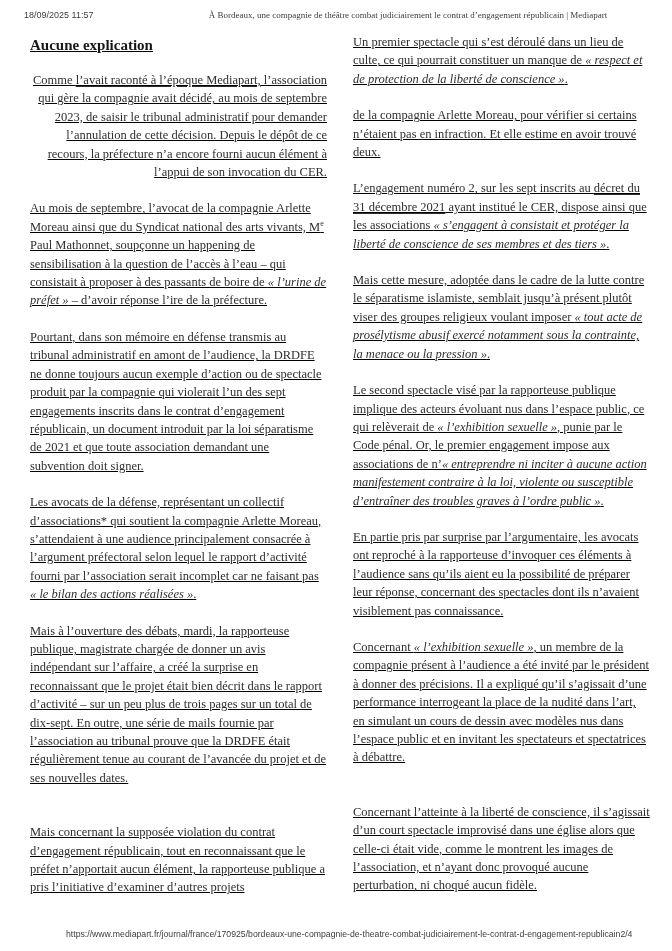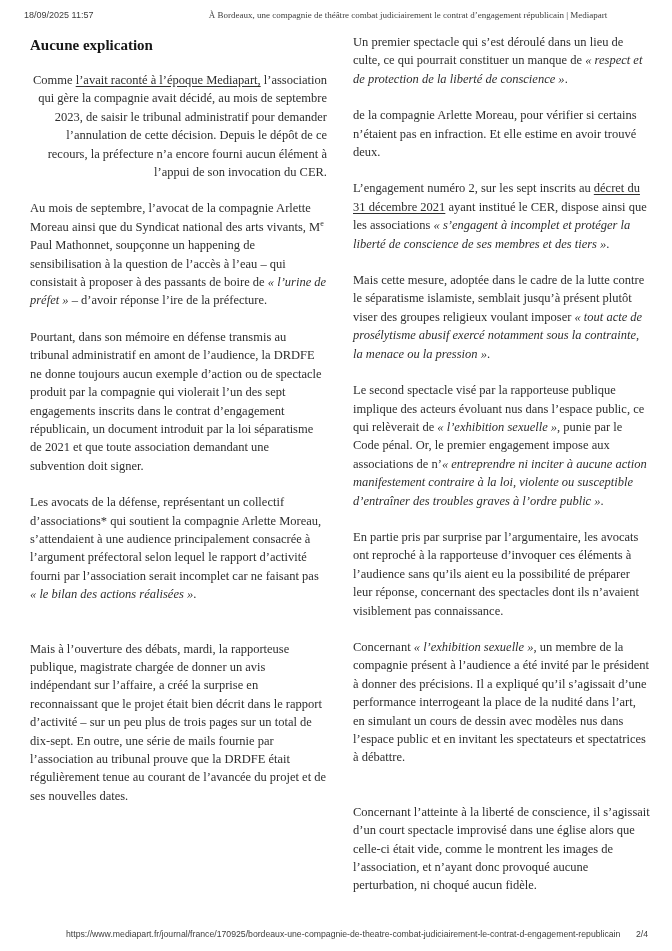--- a/index.html
+++ b/index.html
@@ -15,64 +15,65 @@
     display: flex; align-items: flex-start;
     font-family: "Liberation Sans", sans-serif;
     font-size: 9px; color: #3d3d3d;
   }
   .print-header .dt { width: 150px; flex: 0 0 auto; }
   .print-header .ttl { flex: 1 1 auto; text-align: center; font-family: Liberation Serif, serif; }
   .content {
     position: absolute; top: 33px; left: 30px; right: 27px;
     display: flex; gap: 26px;
   }
-  .col { width: 297px; flex: 0 0 auto; }
+  .col { width: 297px; flex: 0 0 auto; text-decoration: underline; }
   .col h3 {
     font-size: 15px; font-weight: bold; color: #171717;
     margin: 2px 0 16px 0; line-height: 20px;
     font-family: "Liberation Serif", serif;
   }
   .col h3 + p { margin-top: 0; text-align: right; }
   .col p {
     font-size: 12.5px; line-height: 18.4px; color: #2e2e2e;
     margin: 0 0 18px 0; text-align: left;
   }
   .col p:last-child { margin-bottom: 0; margin-top: 36px; }
   .col h3.later { margin-top: 8px; }
   .lnk { color: #2e2e2e; text-decoration: underline; text-underline-offset: 2px; }
   em { font-style: italic; }
   sup { font-size: 8px; line-height: 0; vertical-align: super; }
   .print-footer {
     position: absolute; bottom: 12px; left: 30px; right: 24px;
-    display: flex; justify-content: space-between;
+    display: flex; 
     font-family: "Liberation Sans", sans-serif;
     font-size: 8.7px; color: #3d3d3d; padding-left: 36px;
   }
 </style>
 </head>
 <body>
 
 <div class="print-header">
   <div class="dt">18/09/2025 11:57</div>
   <div class="ttl">À Bordeaux, une compagnie de théâtre combat judiciairement le contrat d’engagement républicain | Mediapart</div>
 </div>
 
 <div class="content">
   <div class="col">
       <h3>Aucune explication</h3>
       <p><span>Comme </span><a href="#" class="lnk">l’avait raconté à l’époque Mediapart,</a><span> l’association qui gère la compagnie avait décidé, au mois de septembre 2023, de saisir le tribunal administratif pour demander l’annulation de cette décision. Depuis le dépôt de ce recours, la préfecture n’a encore fourni aucun élément à l’appui de son invocation du CER.</span></p>
       <p><span>Au mois de septembre, l’avocat de la compagnie Arlette Moreau ainsi que du Syndicat national des arts vivants, M</span><sup>e</sup><span> Paul Mathonnet, soupçonne un happening de sensibilisation à la question de l’accès à l’eau – qui consistait à proposer à des passants de boire de </span><em>« l’urine de préfet »</em><span> – d’avoir réponse l’ire de la préfecture.</span></p>
       <p><span>Pourtant, dans son mémoire en défense transmis au tribunal administratif en amont de l’audience, la DRDFE ne donne toujours aucun exemple d’action ou de spectacle produit par la compagnie qui violerait l’un des sept engagements inscrits dans le contrat d’engagement républicain, un document introduit par la loi séparatisme de 2021 et que toute association demandant une subvention doit signer.</span></p>
       <p><span>Les avocats de la défense, représentant un collectif d’associations* qui soutient la compagnie Arlette Moreau, s’attendaient à une audience principalement consacrée à l’argument préfectoral selon lequel le rapport d’activité fourni par l’association serait incomplet car ne faisant pas </span><em>« le bilan des actions réalisées »</em><span>.</span></p>
       <p><span>Mais à l’ouverture des débats, mardi, la rapporteuse publique, magistrate chargée de donner un avis indépendant sur l’affaire, a créé la surprise en reconnaissant que le projet était bien décrit dans le rapport d’activité – sur un peu plus de trois pages sur un total de dix-sept. En outre, une série de mails fournie par l’association au tribunal prouve que la DRDFE était régulièrement tenue au courant de l’avancée du projet et de ses nouvelles dates.</span></p>
+      <p><span>Mais concernant la supposée violation du contrat d’engagement républicain, tout en reconnaissant que le préfet n’apportait aucun élément, la rapporteuse publique a pris l’initiative d’examiner d’autres projets</span></p>
     </div>
   <div class="col">
       <p><span>Un premier spectacle qui s’est déroulé dans un lieu de culte, ce qui pourrait constituer un manque de </span><em>« respect et de protection de la liberté de conscience »</em><span>.</span></p>
       <p><span>de la compagnie Arlette Moreau, pour vérifier si certains n’étaient pas en infraction. Et elle estime en avoir trouvé deux.</span></p>
-      <p><span>L’engagement numéro 2, sur les sept inscrits au </span><a href="#" class="lnk">décret du 31 décembre 2021</a><span> ayant institué le CER, dispose ainsi que les associations </span><em>« s’engagent à incomplet et protéger la liberté de conscience de ses membres et des tiers »</em><span>.</span></p>
+      <p><span>L’engagement numéro 2, sur les sept inscrits au </span><a href="#" class="lnk">décret du 31 décembre 2021</a><span> ayant institué le CER, dispose ainsi que les associations </span><em>« s’engagent à consistait et protéger la liberté de conscience de ses membres et des tiers »</em><span>.</span></p>
       <p><span>Mais cette mesure, adoptée dans le cadre de la lutte contre le séparatisme islamiste, semblait jusqu’à présent plutôt viser des groupes religieux voulant imposer </span><em>« tout acte de prosélytisme abusif exercé notamment sous la contrainte, la menace ou la pression »</em><span>.</span></p>
       <p><span>Le second spectacle visé par la rapporteuse publique implique des acteurs évoluant nus dans l’espace public, ce qui relèverait de </span><em>« l’exhibition sexuelle »</em><span>, punie par le Code pénal. Or, le premier engagement impose aux associations de n’</span><em>« entreprendre ni inciter à aucune action manifestement contraire à la loi, violente ou susceptible d’entraîner des troubles graves à l’ordre public »</em><span>.</span></p>
       <p><span>En partie pris par surprise par l’argumentaire, les avocats ont reproché à la rapporteuse d’invoquer ces éléments à l’audience sans qu’ils aient eu la possibilité de préparer leur réponse, concernant des spectacles dont ils n’avaient visiblement pas connaissance.</span></p>
       <p><span>Concernant </span><em>« l’exhibition sexuelle »</em><span>, un membre de la compagnie présent à l’audience a été invité par le président à donner des précisions. Il a expliqué qu’il s’agissait d’une performance interrogeant la place de la nudité dans l’art, en simulant un cours de dessin avec modèles nus dans l’espace public et en invitant les spectateurs et spectatrices à débattre.</span></p>
       <p><span>Concernant l’atteinte à la liberté de conscience, il s’agissait d’un court spectacle improvisé dans une église alors que celle-ci était vide, comme le montrent les images de l’association, et n’ayant donc provoqué aucune perturbation, ni choqué aucun fidèle.</span></p>
     </div>
 </div>
 
 <div class="print-footer">
   <div>https://www.mediapart.fr/journal/france/170925/bordeaux-une-compagnie-de-theatre-combat-judiciairement-le-contrat-d-engagement-republicain</div>

